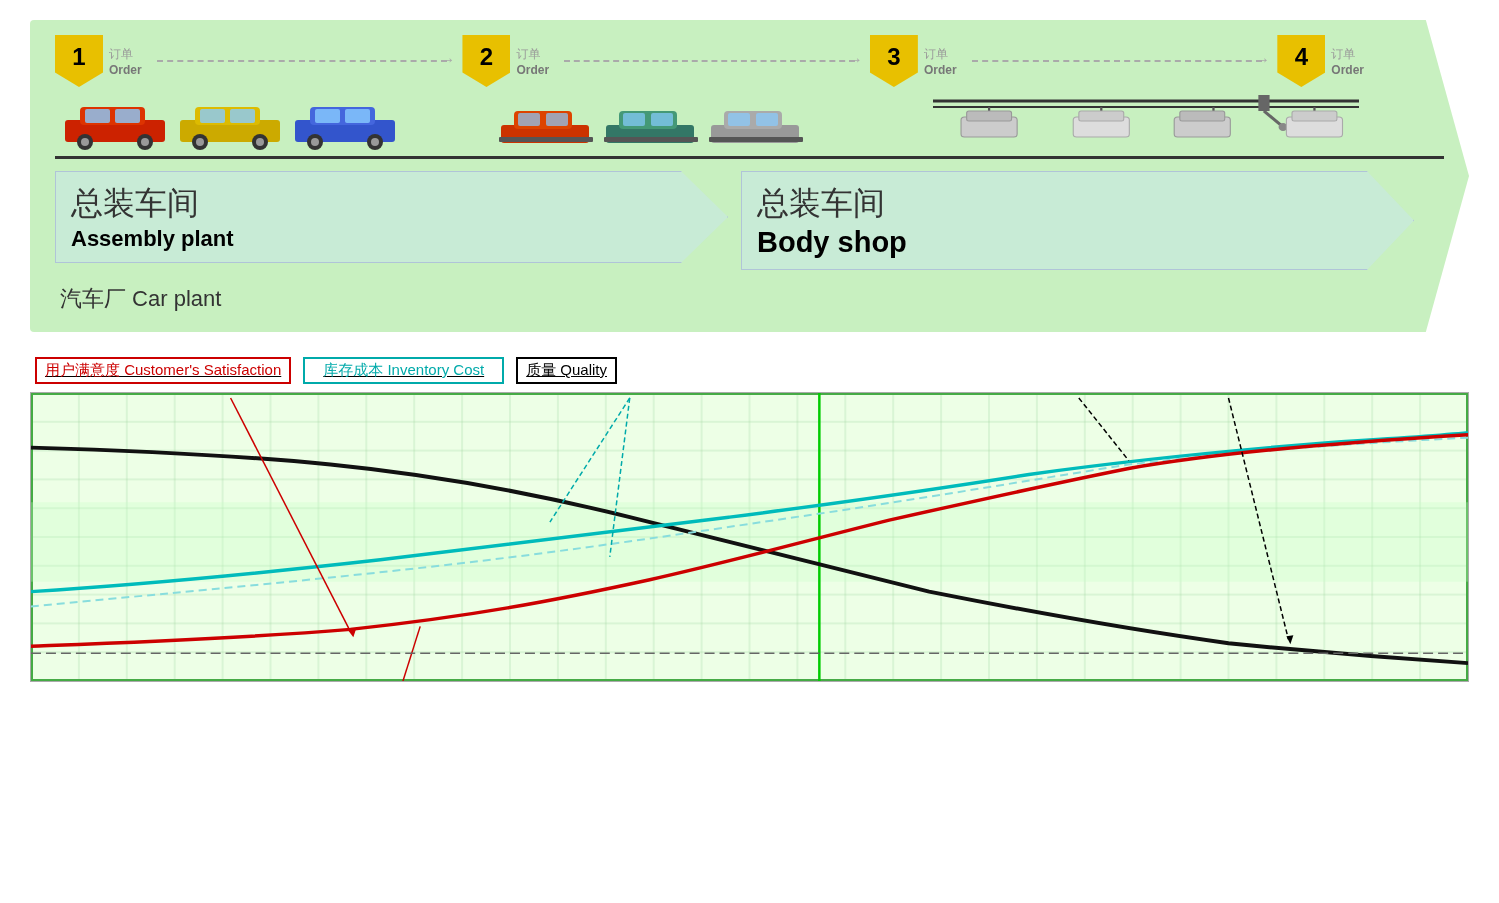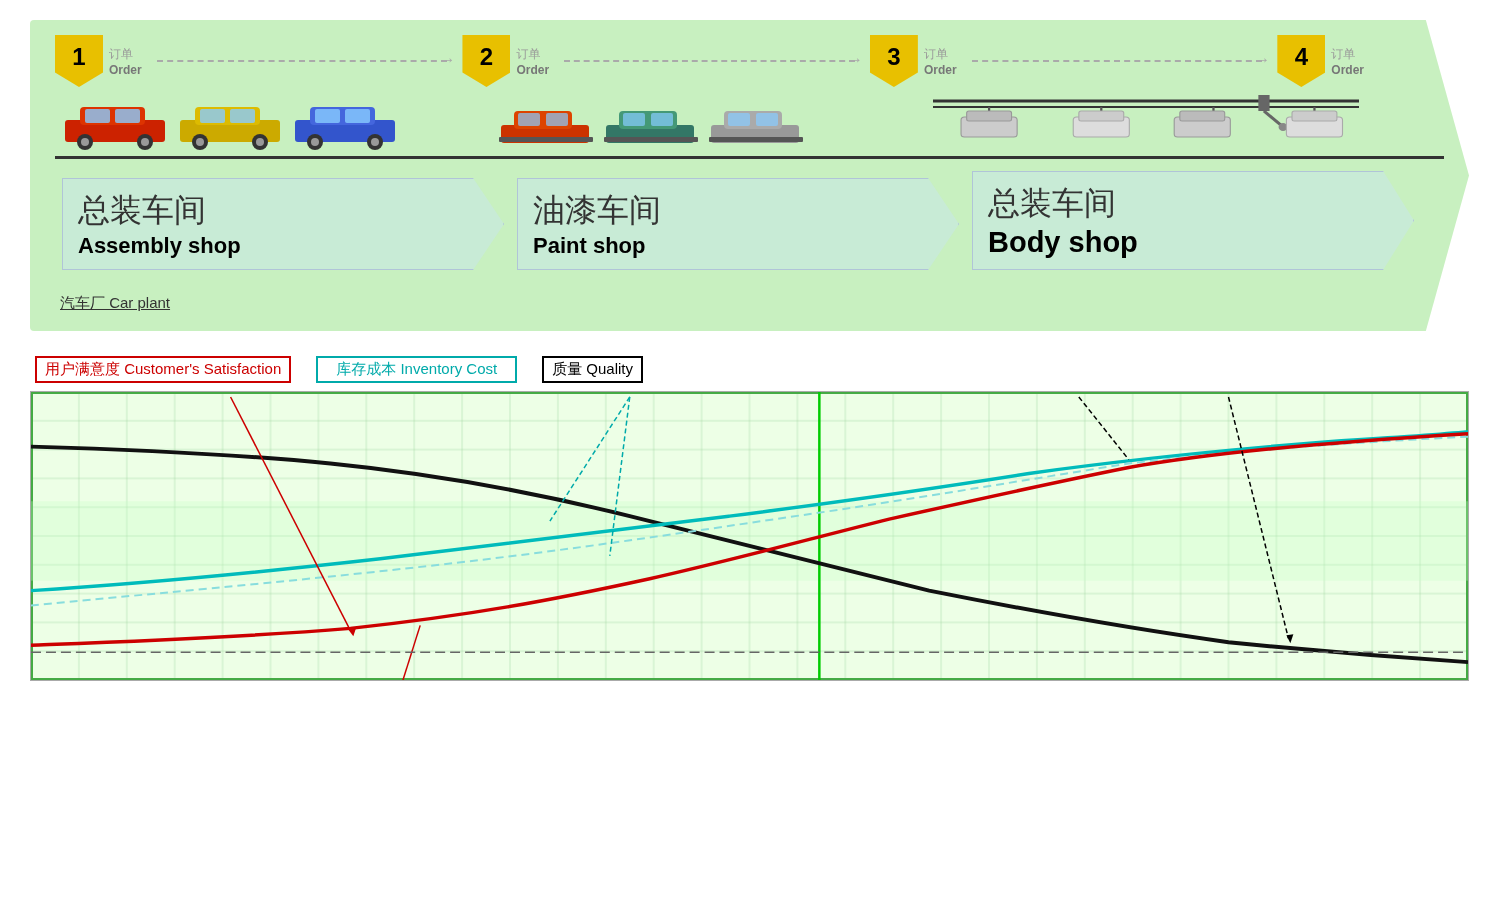--- a/index.html
+++ b/index.html
@@ -157,44 +157,40 @@
           <rect x="125" y="22" width="50" height="20" rx="3" fill="#ddd" stroke="#aaa"></rect>
           <rect x="130" y="16" width="40" height="10" rx="2" fill="#ccc" stroke="#aaa"></rect>
           <rect x="215" y="22" width="50" height="20" rx="3" fill="#ccc" stroke="#999"></rect>
           <rect x="220" y="16" width="40" height="10" rx="2" fill="#bbb" stroke="#999"></rect>
           <rect x="315" y="22" width="50" height="20" rx="3" fill="#ddd" stroke="#aaa"></rect>
           <rect x="320" y="16" width="40" height="10" rx="2" fill="#ccc" stroke="#aaa"></rect>
         </svg>
       </div>
     </div>
 
-    <div style="display:flex; gap:5px; align-items:flex-end; padding-right:30px;margin-left:7px;">
+    <div style="display:flex; gap:5px; align-items:flex-start; padding-right:30px;">
 
       <div style="flex:1; background:rgba(200,225,255,0.35); border:1px solid #b0c4d8; padding:10px 15px; position:relative; clip-path:polygon(0 0,93% 0,100% 50%,93% 100%,0 100%); margin-right:8px;">
         <div style="font-size:32px; color:#333;">总装车间</div>
-        <div style="font-size:22px; font-weight:bold; color:#000;">Assembly shop</div>
-      </div>
-
-      <div style="flex:1; background:rgba(200,225,255,0.35); border:1px solid #b0c4d8; padding:10px 15px; position:relative; clip-path:polygon(0 0,93% 0,100% 50%,93% 100%,0 100%); margin-right:8px;">
-        <div style="font-size:32px; color:#333;">油漆车间</div>
-        <div style="font-size:22px; font-weight:bold; color:#000;">Paint shop</div>
-      </div>
+        <div style="font-size:22px; font-weight:bold; color:#000;">Assembly plant</div>
+      </div>
+
 
       <div style="flex:1; background:rgba(200,225,255,0.35); border:1px solid #b0c4d8; padding:10px 15px; position:relative; clip-path:polygon(0 0,93% 0,100% 50%,93% 100%,0 100%);">
         <div style="font-size:32px; color:#333;">总装车间</div>
         <div style="font-size:29px; font-weight:bold; color:#000;">Body shop</div>
       </div>
     </div>
 
-    <div style="font-size:15px; color:#333; margin-top:24px; padding-left:5px;text-decoration:underline;">汽车厂  Car plant</div>
+    <div style="font-size:22px; color:#333; margin-top:14px; padding-left:5px;">汽车厂  Car plant</div>
   </div>
 
   <div style="width:100%; position:relative;">
 
-    <div style="display:flex; gap:25px; align-items:center; margin-bottom:8px; padding-left:5px; flex-wrap:wrap;">
+    <div style="display:flex; gap:12px; align-items:center; margin-bottom:8px; padding-left:5px; flex-wrap:wrap;text-decoration:underline;">
 
       <div style="display:flex; align-items:center; gap:6px; border:2px solid #cc0000; padding:2px 8px;">
         <span style="font-size:15px; color:#cc0000;">用户满意度  Customer's Satisfaction</span>
       </div>
 
       <div style="display:flex; align-items:center; gap:6px; border:2px solid #00aaaa; padding:2px 18px;">
         <span style="font-size:15px; color:#00aaaa;">库存成本  Inventory Cost</span>
       </div>
 
       <div style="display:flex; align-items:center; gap:6px; border:2px solid #000; padding:2px 8px;">

